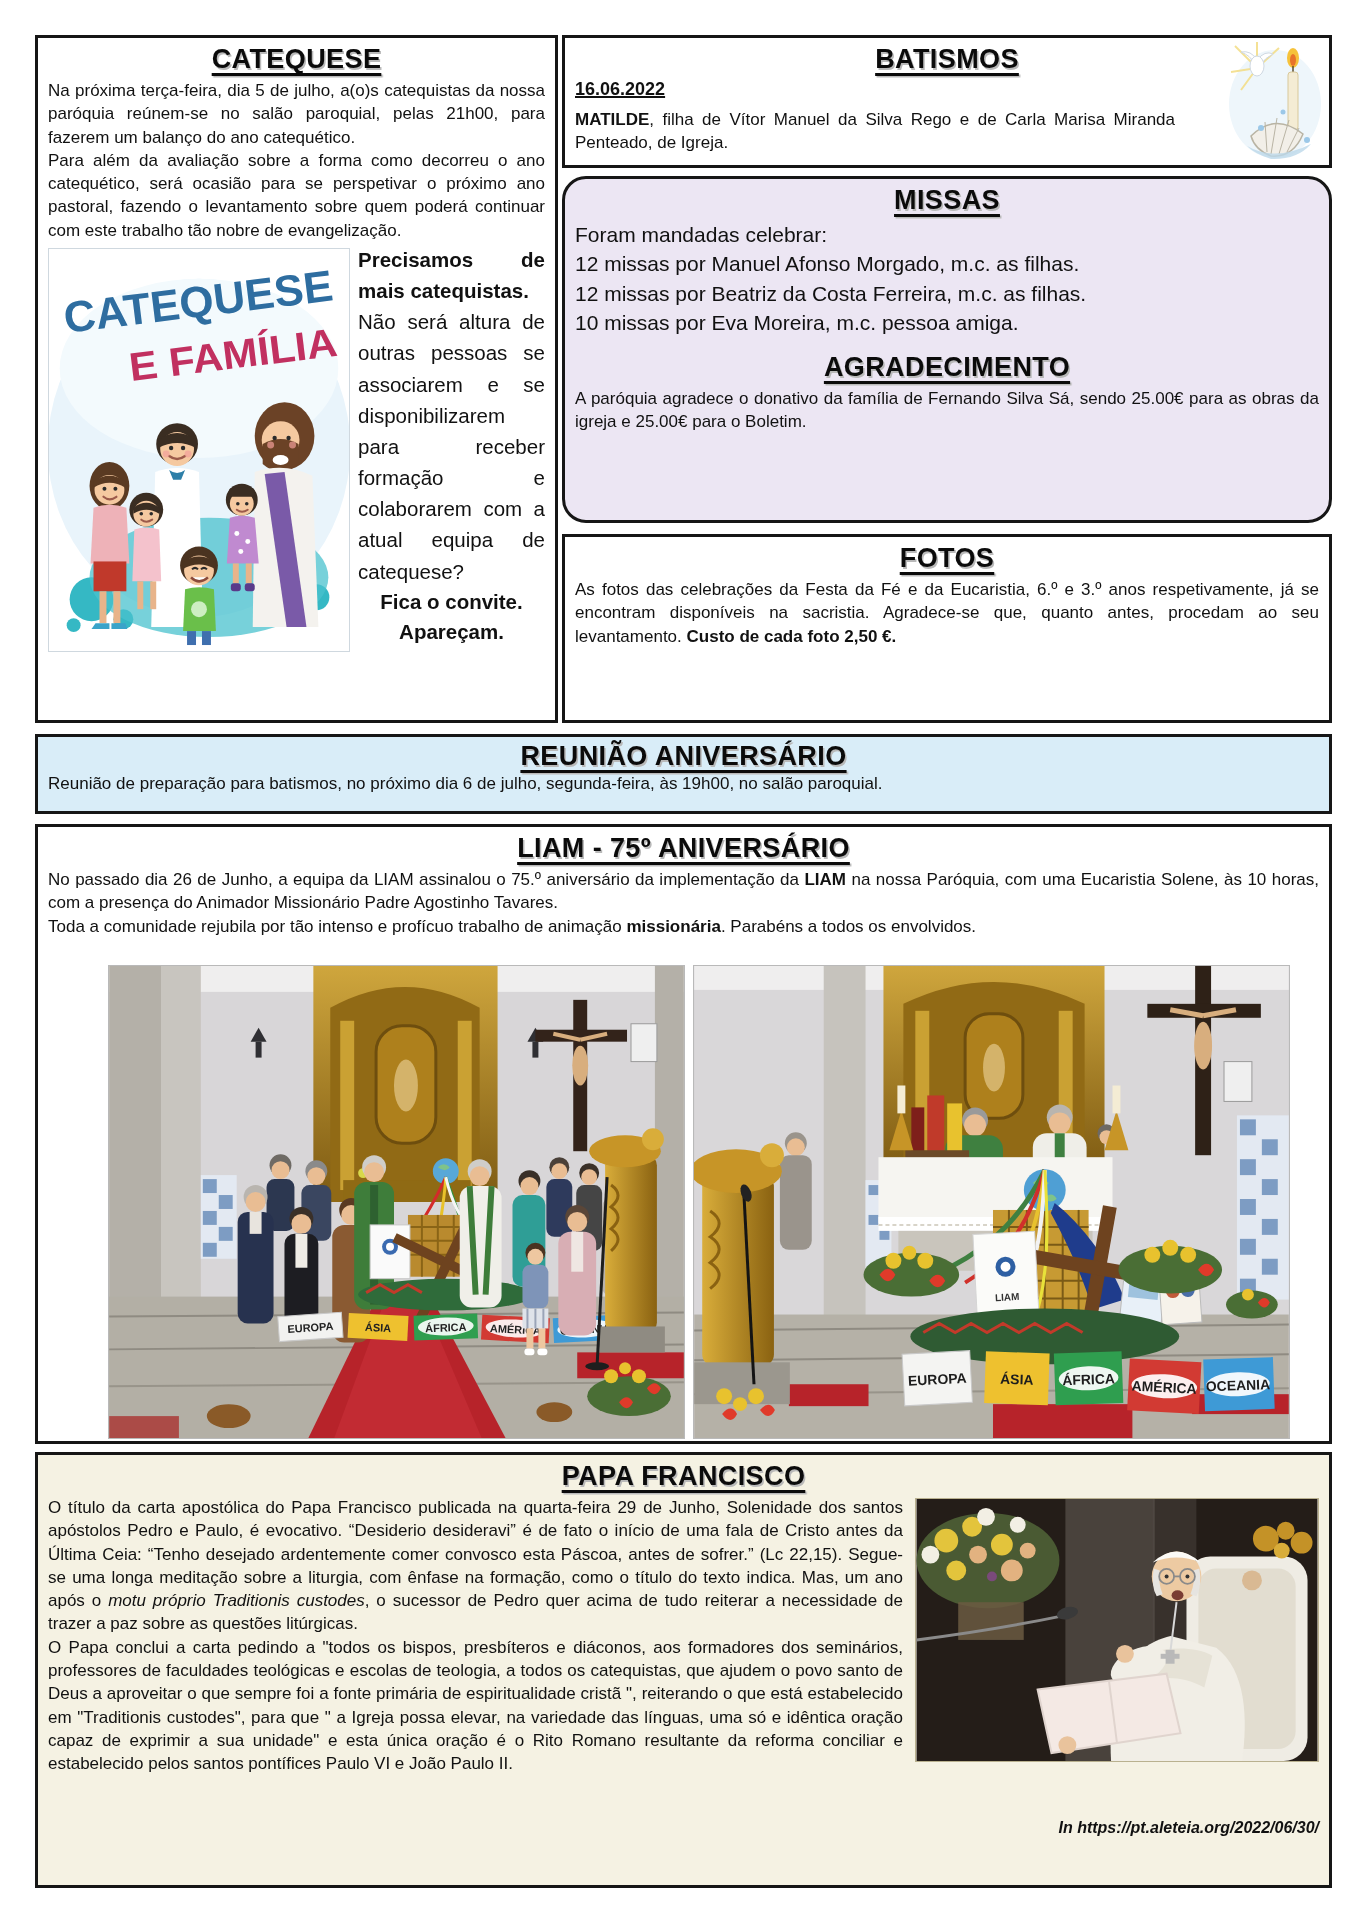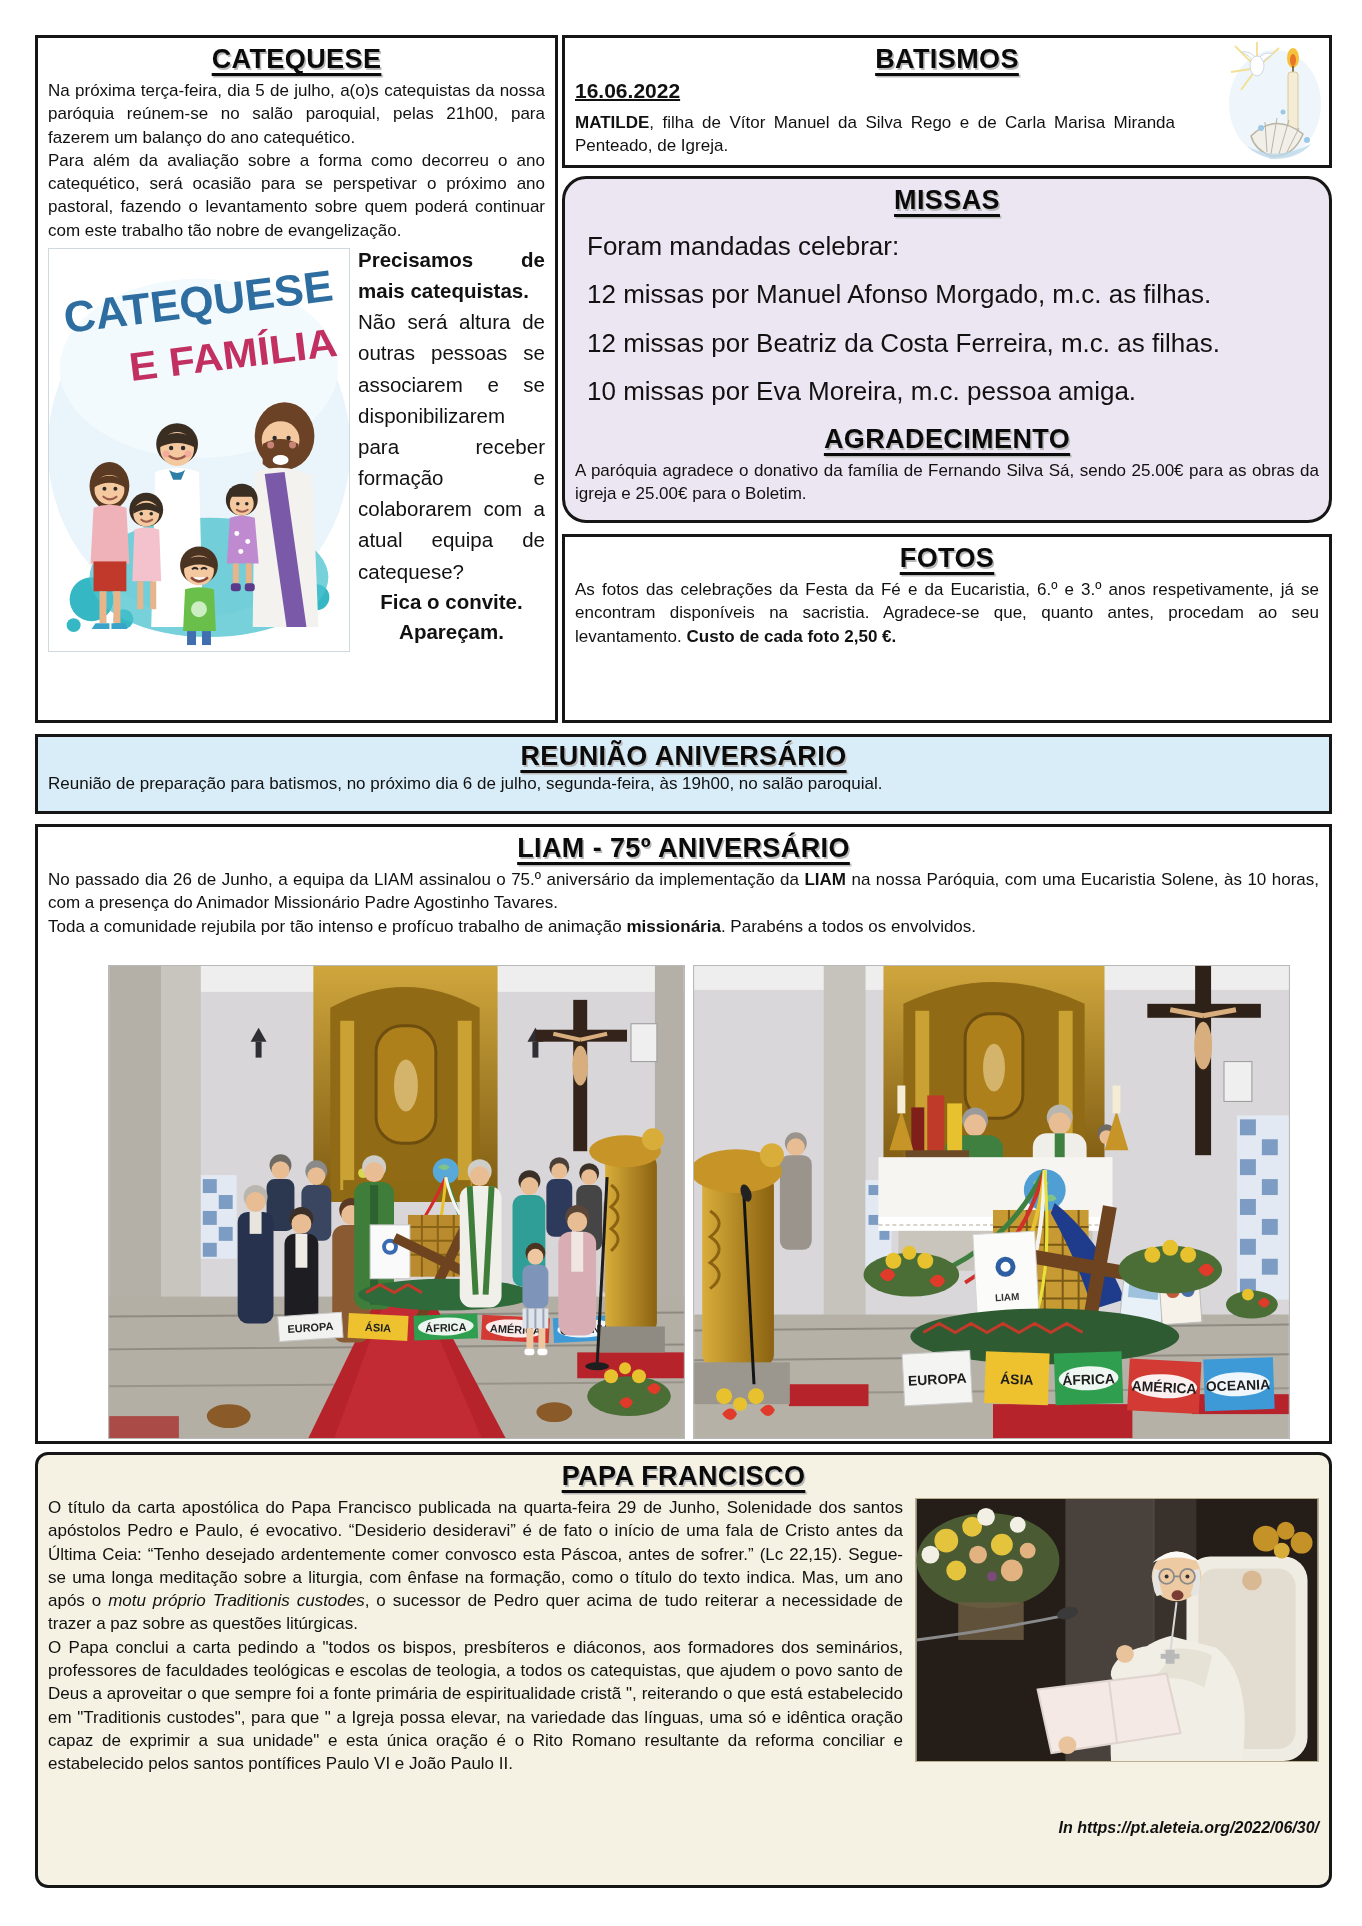--- a/index.html
+++ b/index.html
@@ -12,24 +12,24 @@
   .bt{font-size:17px;line-height:1.37;text-align:justify;margin:0;}
   .pad{padding:4px 10px 6px 10px;}
   b.inl{font-weight:bold;}
   i.inl{font-style:italic;}
   
   .cartoon{float:left;width:302px;height:404px;margin:4px 8px 0 0;border:1px solid #cfd8df;box-sizing:border-box;}
   .cat-right{font-size:20.5px;line-height:1.52;text-align:justify;}
   .cat-invite{text-align:center;font-weight:bold;font-size:20.5px;line-height:1.5;}
   
   .bap-icon{position:absolute;right:6px;top:4px;width:96px;height:118px;}
-  .date-line{font-weight:bold;font-size:21px;text-decoration:underline;text-decoration-thickness:2px;margin:2px 0 8px 0;}
+  .date-line{font-weight:bold;font-size:18px;text-decoration:underline;text-decoration-thickness:2px;margin:2px 0 8px 0;}
   
   .lav{background:#ece6f3;}
-  .mline{font-size:26px;line-height:1.4;margin:12px;}
+  .mline{font-size:21px;line-height:1.4;margin:0;}
   
   .banner{background:#d9edf8;}
   
   .photos{position:absolute;left:70px;top:138px;display:flex;gap:8px;}
   .ph{border:1px solid #b9b9b9;box-sizing:border-box;background:#cfcdd0;}
   
   .cream{background:#f5f2e3;}
   .pope-photo{float:right;width:404px;height:264px;margin:2px 0 6px 12px;border:1px solid #b9b18f;box-sizing:border-box;}
   .src{font-size:16px;font-weight:bold;font-style:italic;text-align:right;margin-top:44px;}
   svg text{font-family:"Liberation Sans",sans-serif;}
@@ -602,21 +602,21 @@
           <circle cx="30" cy="432" r="8" fill="#e8c22e"></circle>
             <circle cx="46" cy="440" r="7" fill="#e8c22e"></circle>
             <circle cx="62" cy="432" r="8" fill="#e8c22e"></circle>
           <path d="M66,446 q9,-11 15,0 q-6,12 -15,0" fill="#e03a2a"></path>
           <path d="M28,450 q9,-11 15,0 q-6,12 -15,0" fill="#e03a2a"></path>
         </g>
       </svg>
     </div>
   </div>
 
-  <div class="box pad cream" style="left:35px;top:1452px;width:1297px;height:436px;border-radius:13px;">
+  <div class="box pad cream" style="left:35px;top:1452px;width:1297px;height:436px;">
     <div class="sec-title"><span class="u">PAPA FRANCISCO</span></div>
 
     <svg class="pope-photo" viewBox="0 0 404 264">
       <rect width="404" height="264" fill="#241d18"></rect>
       <rect x="150" y="0" width="90" height="264" fill="#6e6760" opacity=".5"></rect>
       <rect x="238" y="0" width="44" height="264" fill="#57504a" opacity=".4"></rect>
 
       <g>
         <ellipse cx="72" cy="62" rx="72" ry="48" fill="#4a5a33"></ellipse>
         <circle cx="30" cy="42" r="12" fill="#e3c43c"></circle>

